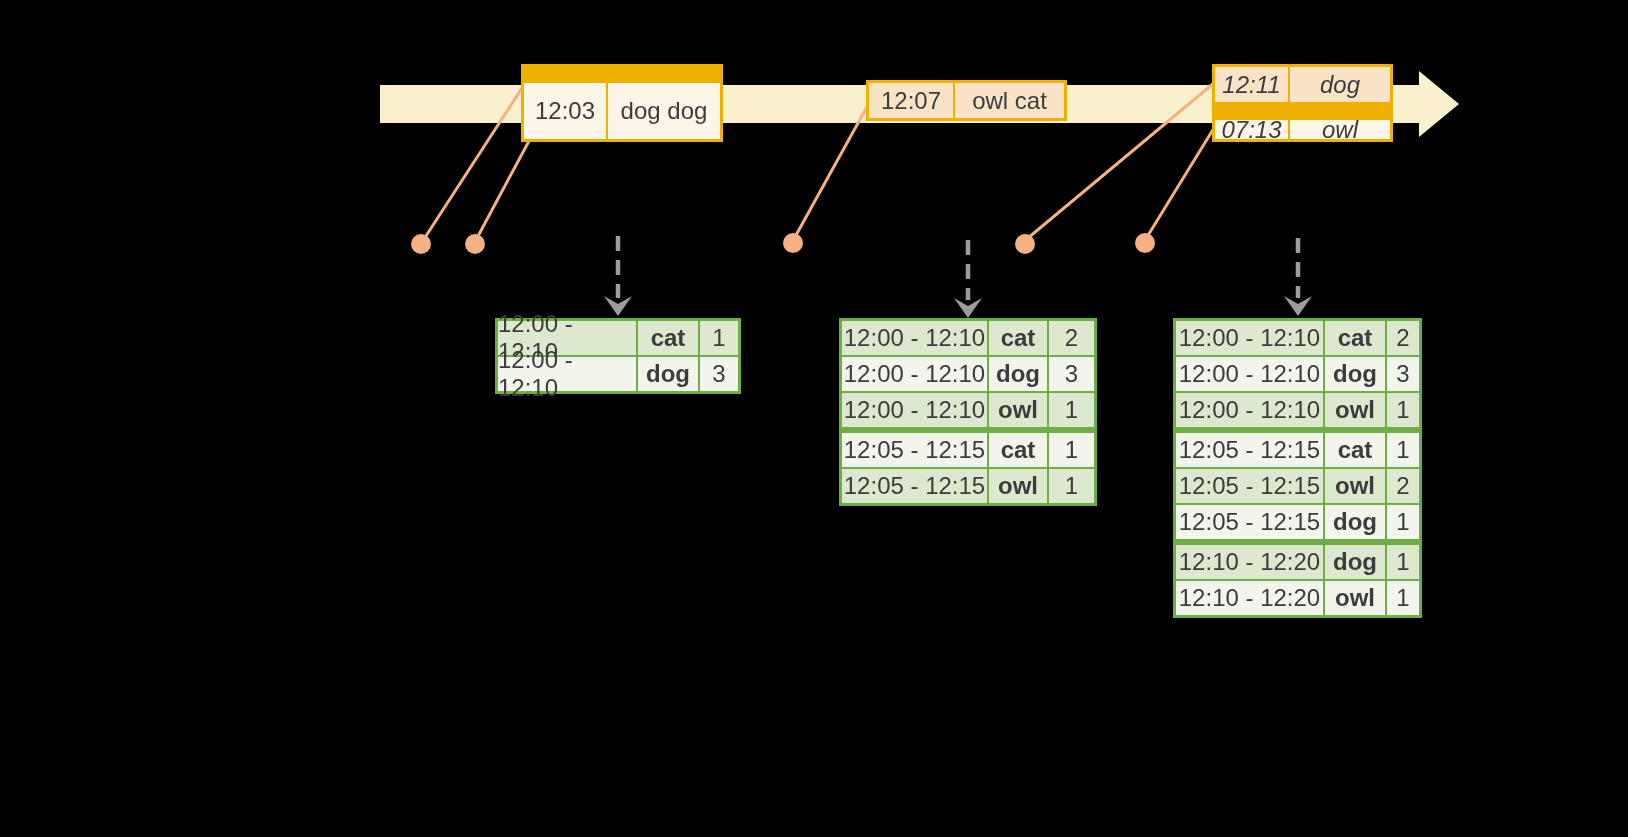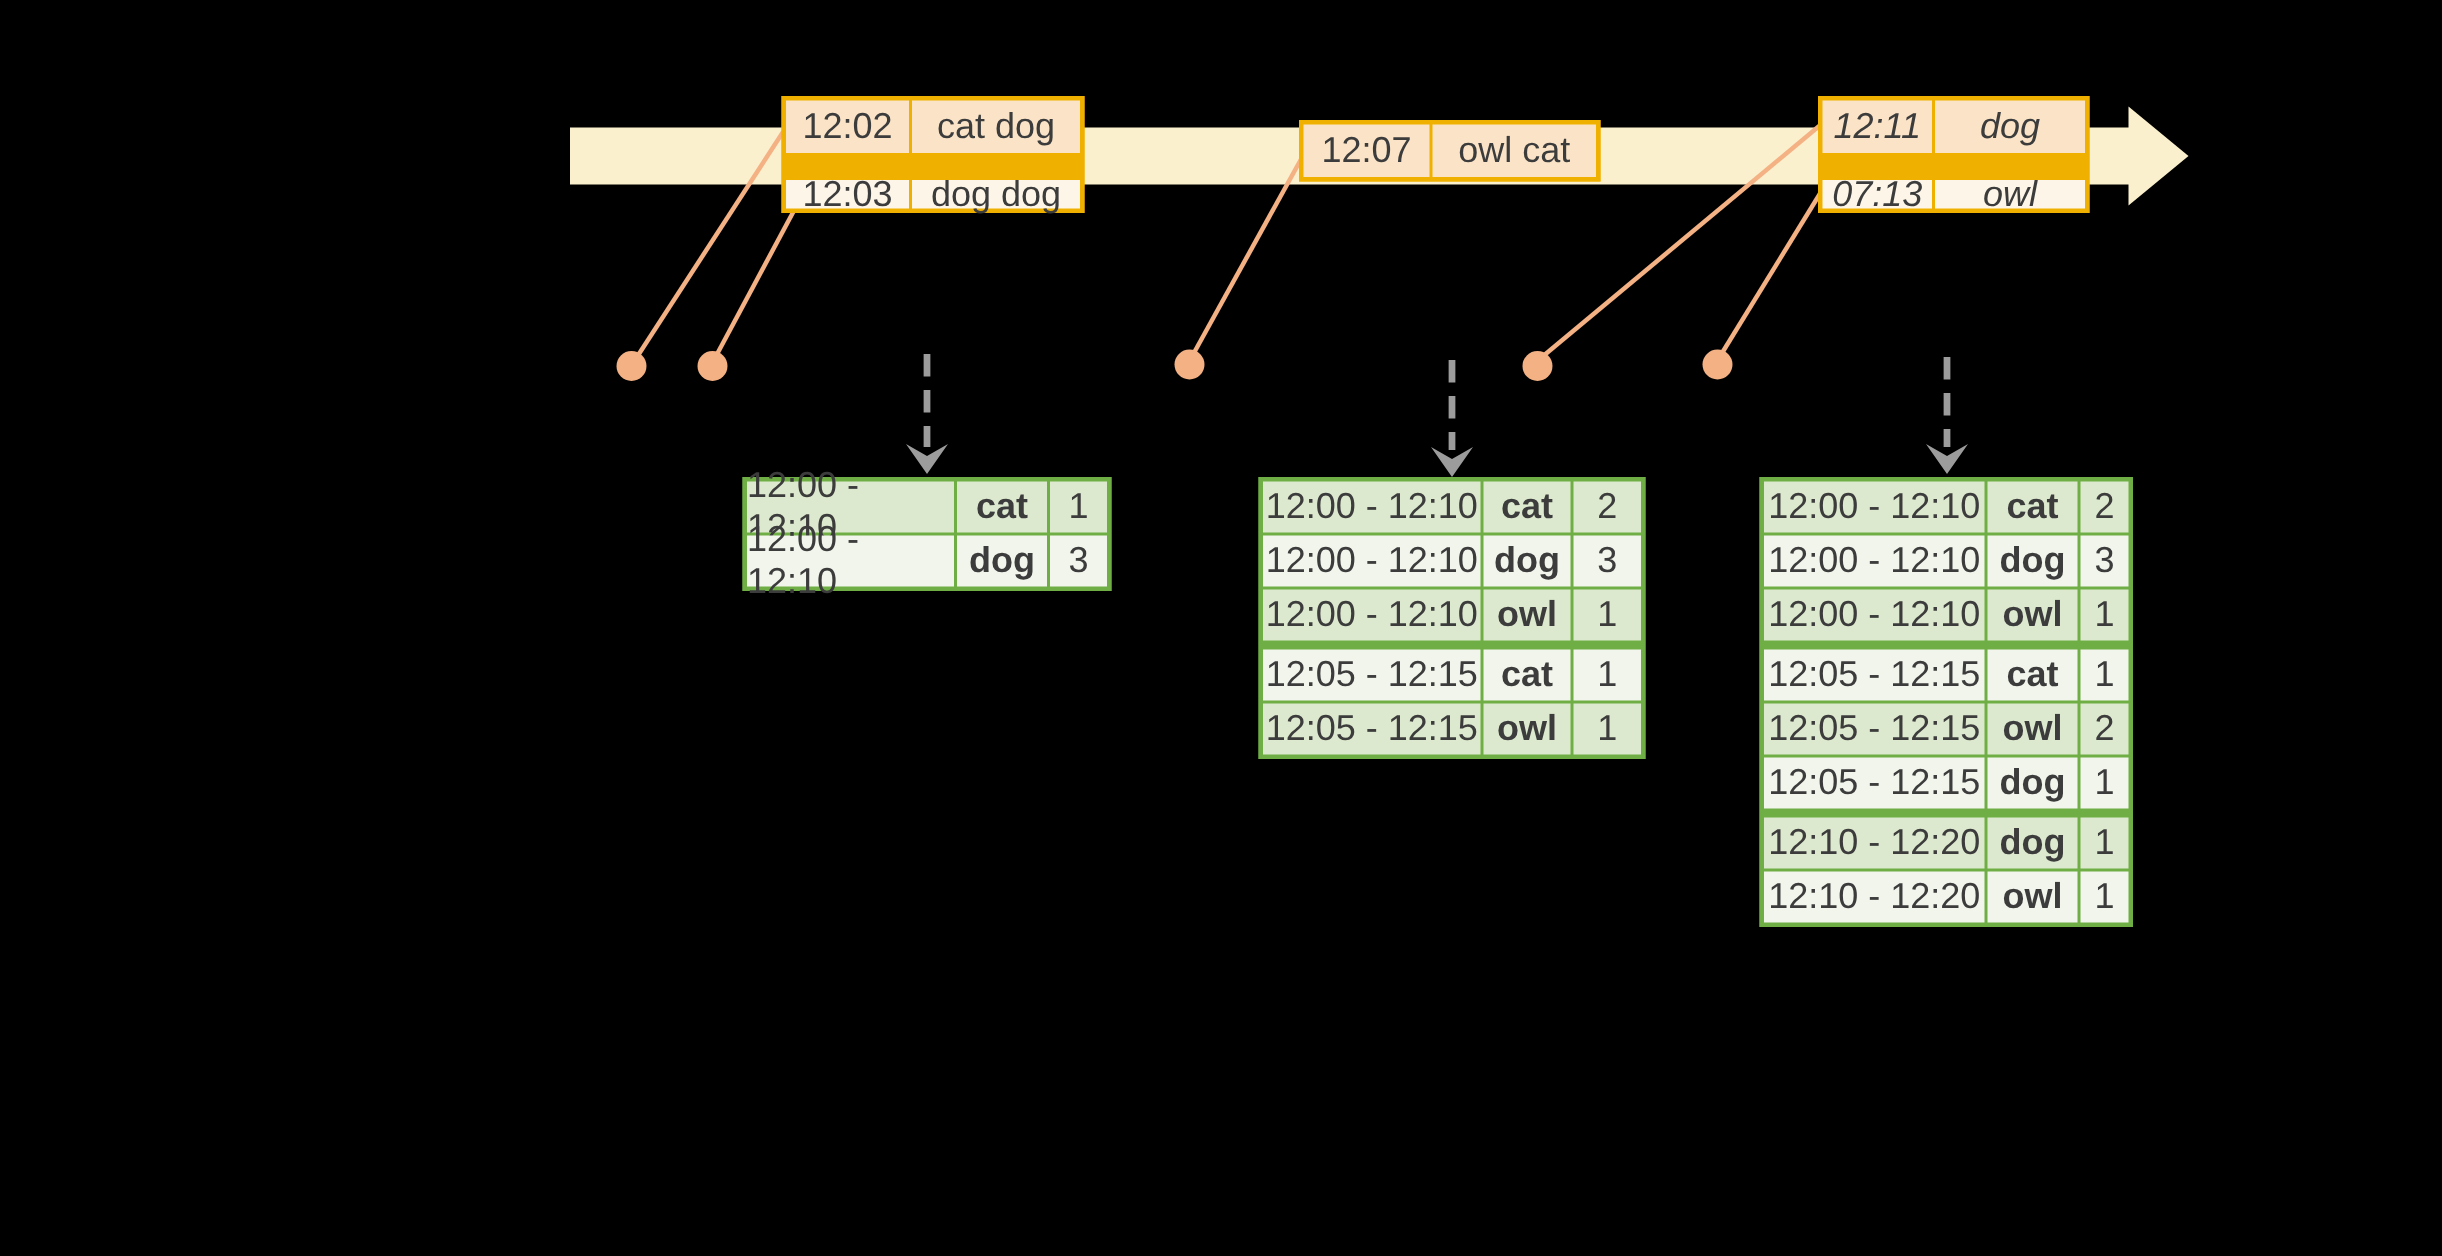--- a/index.html
+++ b/index.html
@@ -84,24 +84,20 @@
 
     <line class="trigger-line" x1="968" y1="240" x2="968" y2="300"></line>
     <path class="trigger-head" d="M954 298 L968 318 L982 298 L968 306 Z"></path>
 
     <line class="trigger-line" x1="1298" y1="238" x2="1298" y2="298"></line>
     <path class="trigger-head" d="M1284 296 L1298 316 L1312 296 L1298 304 Z"></path>
   </svg>
 
   <div class="ebox e1">
     <div class="erow">
-      <div class="ecell etime fill-peach">12:02</div>
-      <div class="ecell ewords fill-peach">cat dog</div>
-    </div>
-    <div class="erow">
       <div class="ecell etime fill-cream">12:03</div>
       <div class="ecell ewords fill-cream">dog dog</div>
     </div>
   </div>
 
   <div class="ebox e2">
     <div class="erow">
       <div class="ecell etime fill-peach">12:07</div>
       <div class="ecell ewords fill-peach">owl cat</div>
     </div>

